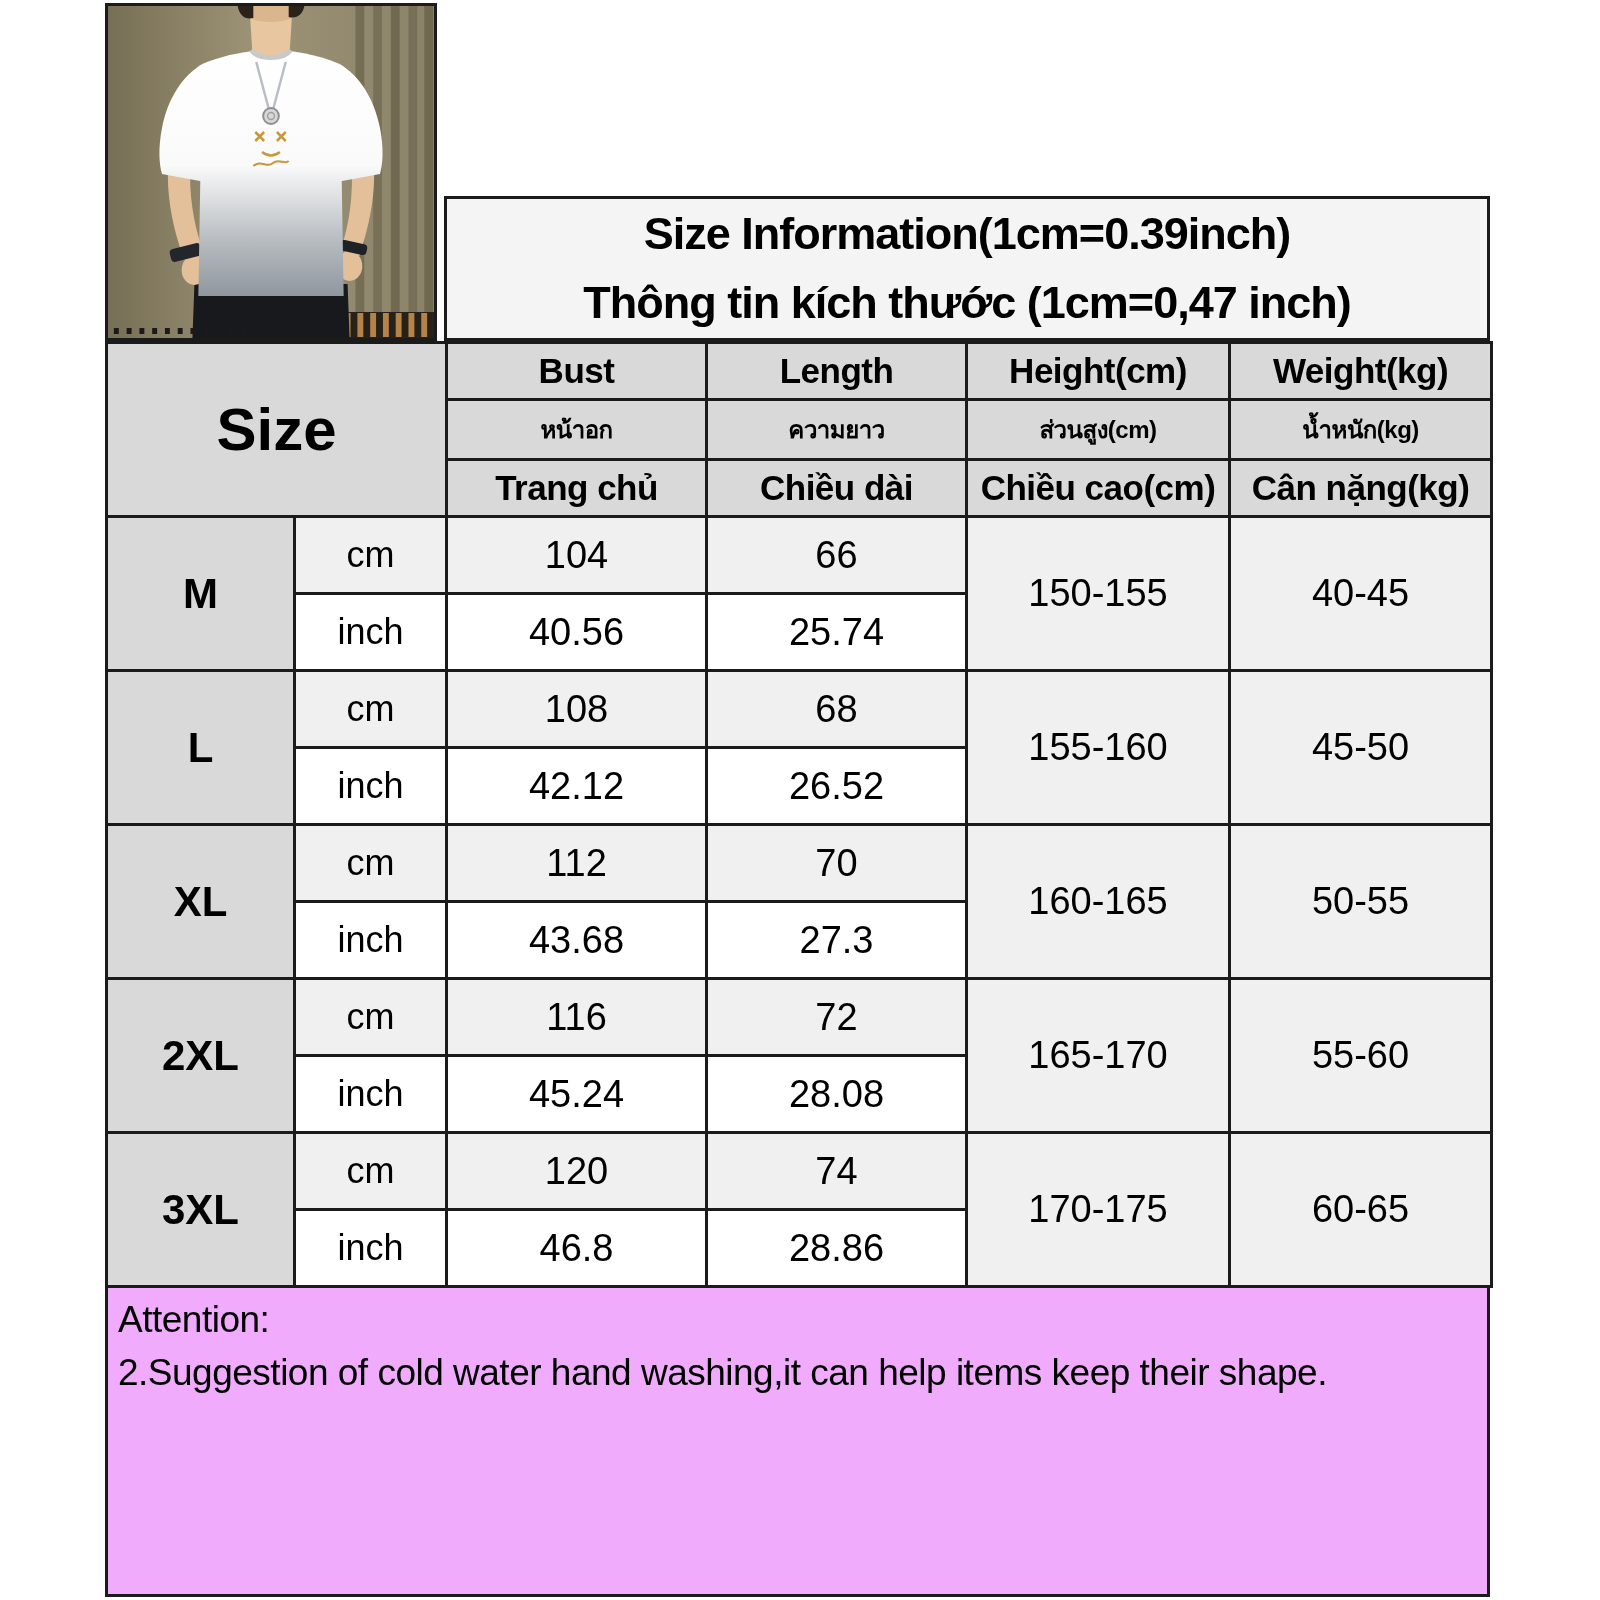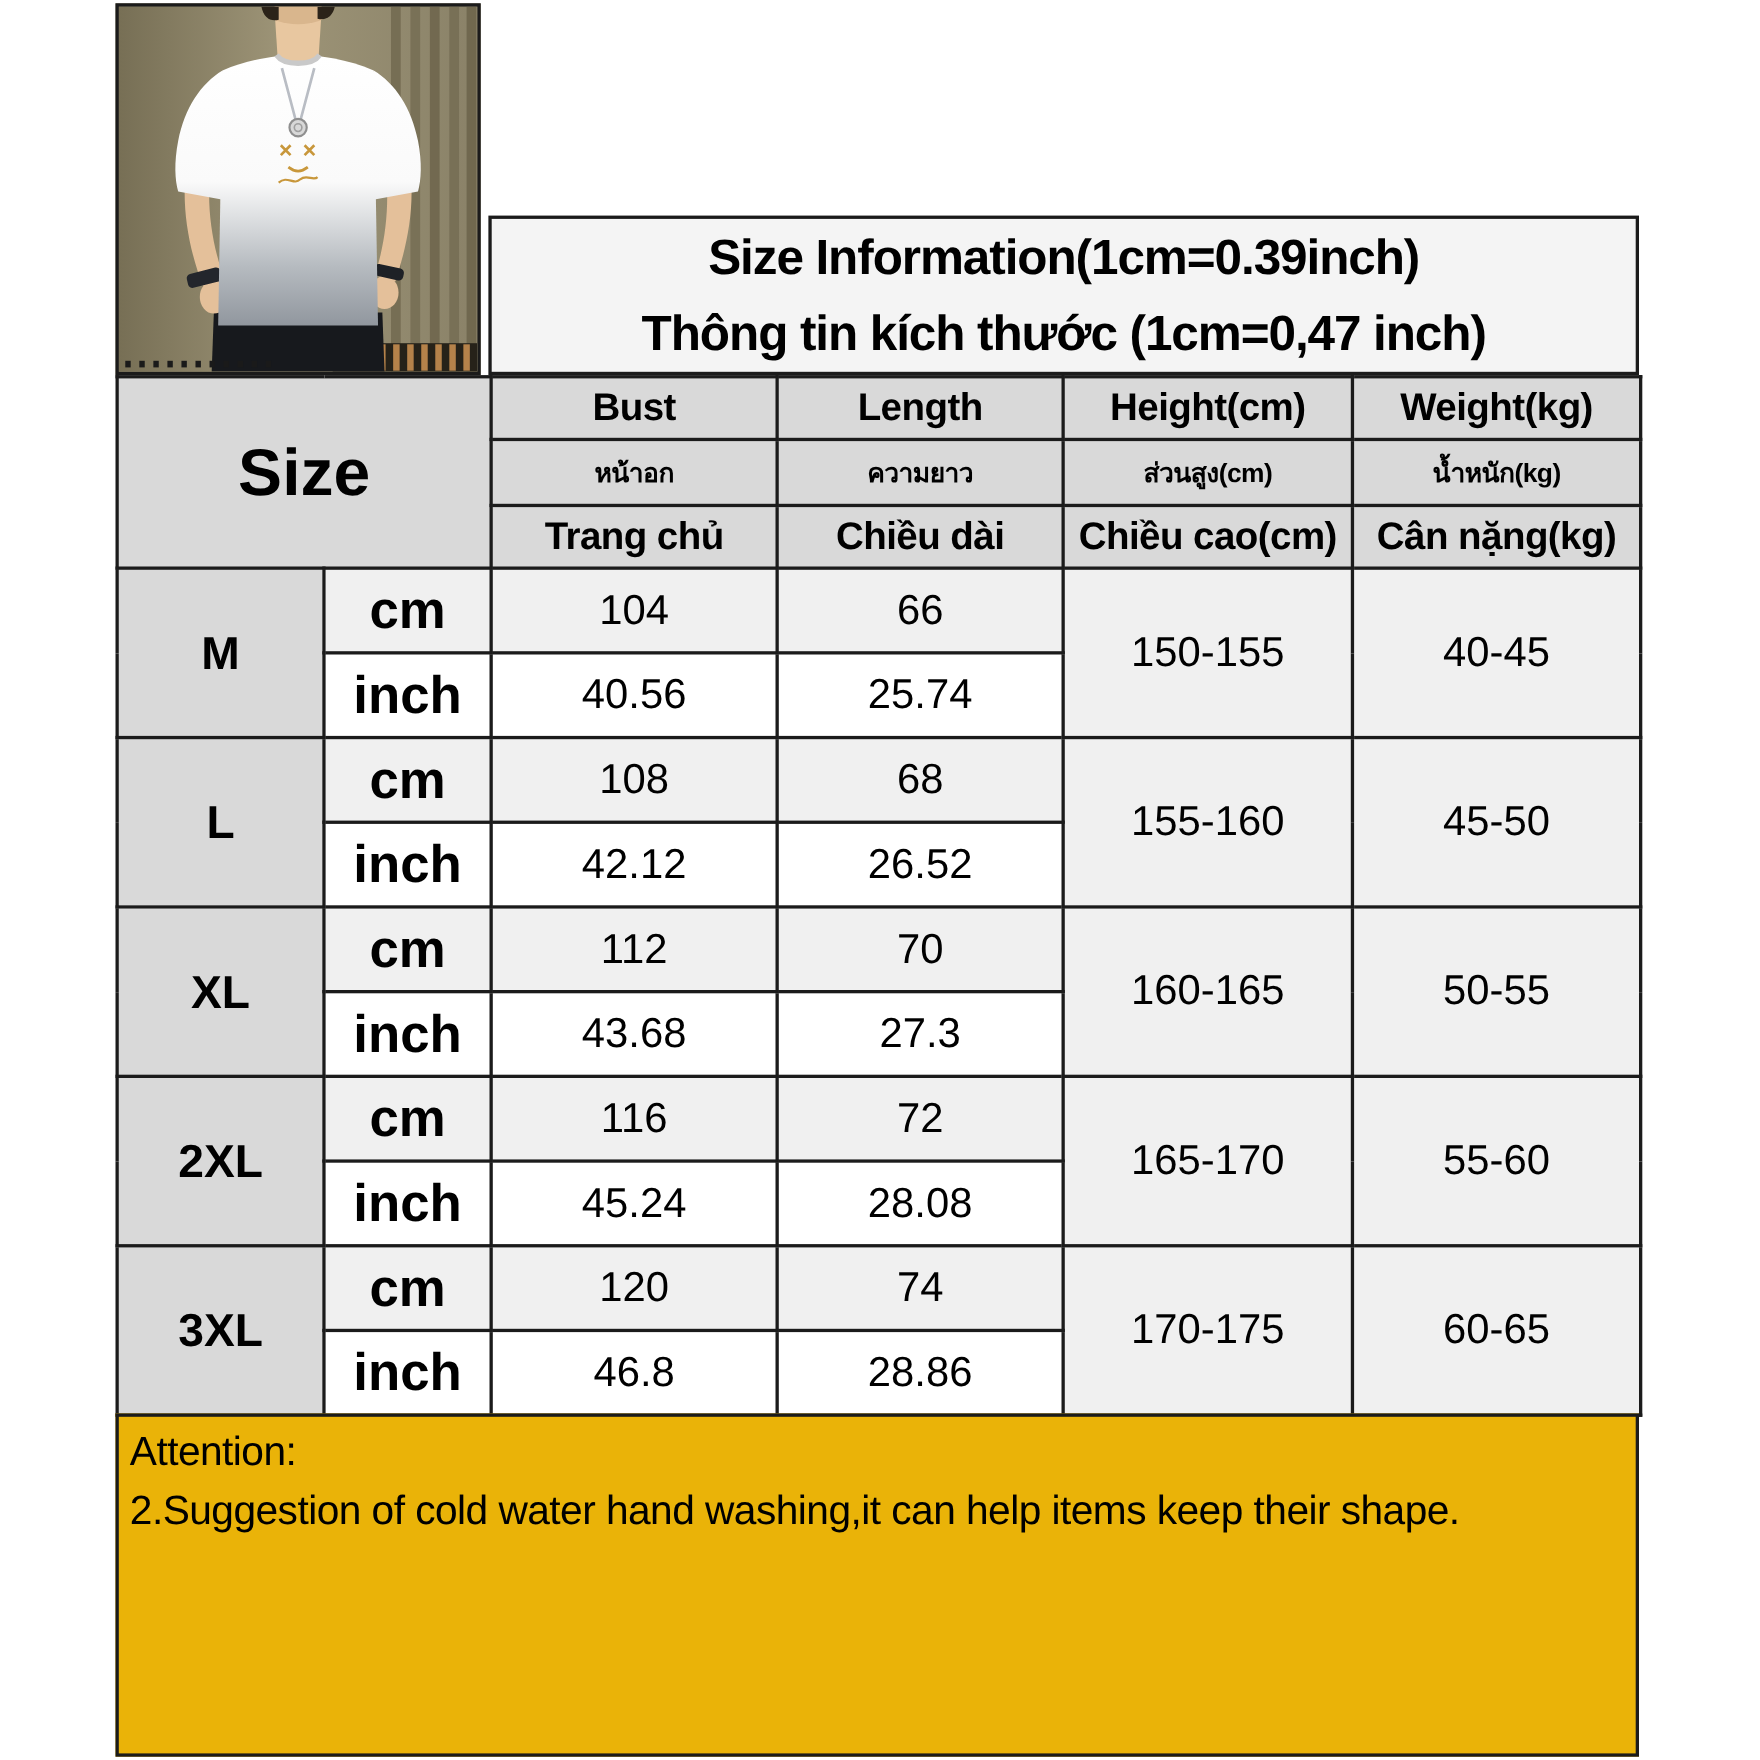--- a/index.html
+++ b/index.html
@@ -20,29 +20,29 @@
 
   
   table.size-table{position:absolute;left:105px;top:341px;width:1385px;border-collapse:collapse;table-layout:fixed;}
   table.size-table th,table.size-table td{border:3px solid var(--border);text-align:center;vertical-align:middle;padding:0;overflow:hidden;}
   tr.hr1{height:57px;} tr.hr2{height:60px;} tr.hr3{height:57px;}
   tbody tr{height:77px;}
   thead th{background:var(--header_bg);font-weight:700;font-size:35px;letter-spacing:-0.5px;margin-left:26px;}
   thead tr.hr2 th{font-size:24px;}
   th.size-big{background:var(--header_bg);font-size:60px;font-weight:700;letter-spacing:0;}
   th.rowlabel{background:var(--header_bg);font-weight:700;font-size:42px;}
-  td.unit{font-weight:700;font-size:48px;}
+  td.unit{font-weight:400;font-size:36px;}
   td.val{font-weight:400;font-size:38px;}
   tr.cm-row td{background:var(--subrow_bg);}
   tr.inch-row td{background:var(--white_bg);}
   td.span2{background:var(--subrow_bg) !important;}
 
   
   .attention{position:absolute;left:105px;top:1285px;width:1385px;height:312px;border:3px solid var(--border);
-    background:#eab308;padding:6px 12px 0 10px;}
+    background:#f0abfc;padding:6px 12px 0 10px;}
   .attention div{font-size:37px;font-weight:400;line-height:1.42;letter-spacing:-0.5px;}
 </style>
 </head>
 <body>
 
 <div class="page">
 
   <div class="top">
 
     <div class="photo">

